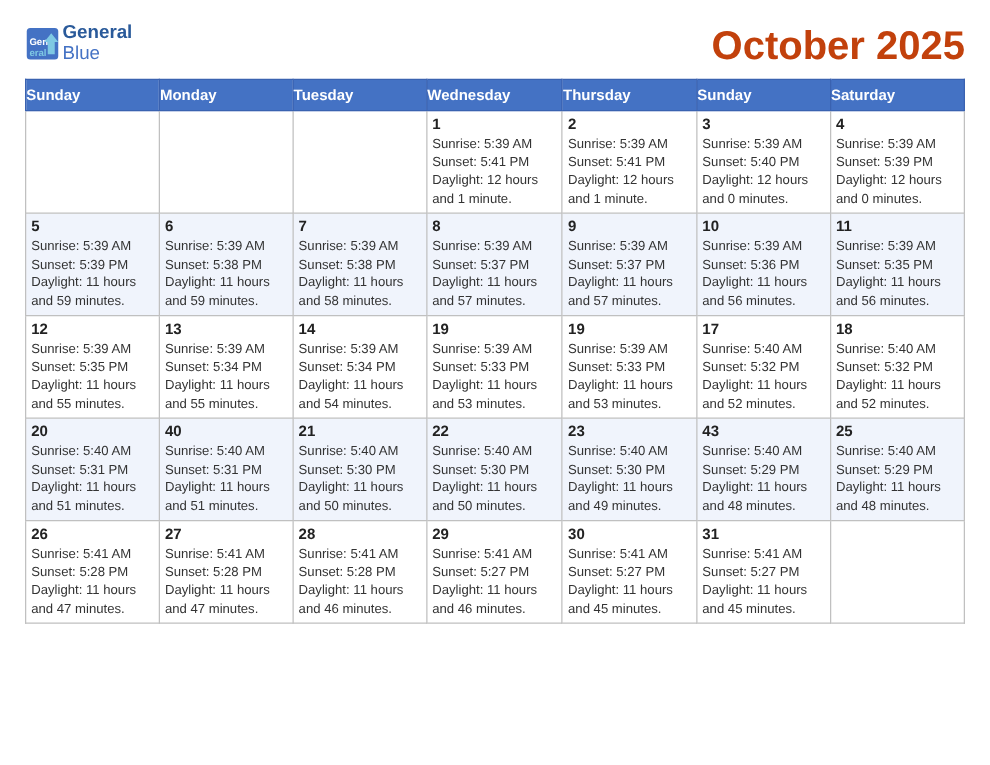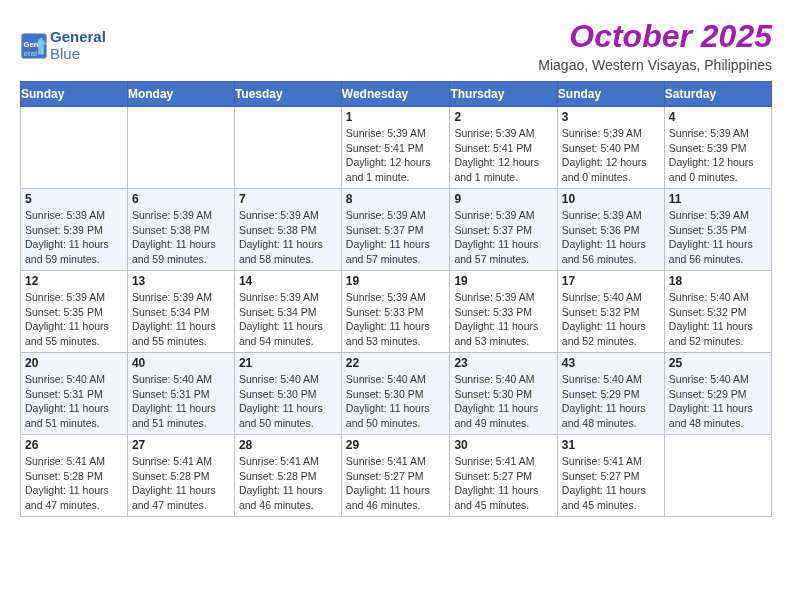--- a/index.html
+++ b/index.html
@@ -10,41 +10,40 @@
       height: 612px;
       overflow: hidden;
     }
     .container {
       width: 792px;
       padding: 18px 20px 10px 20px;
     }
     .header-row {
       display: flex;
       justify-content: space-between;
-      align-items: center;
+      align-items: flex-start;
       margin-bottom: 4px;
     }
     .logo {
       display: flex;
       align-items: center;
       gap: 0px;
     }
     .logo-icon {
       width: 28px;
       height: 28px;
       margin-right: 2px;
     }
     .title-block {
       text-align: right;
     }
     .month-title {
       font-size: 32px;
       font-weight: bold;
-      color: #a21caf;
-      font-style: italic;
+      color: #c2410c;
     }
     .location-title {
       font-size: 14px;
       color: #444;
       margin-top: 2px;
     }
     .calendar {
       width: 100%;
       border-collapse: collapse;
       margin-top: 8px;
@@ -101,21 +100,20 @@
         <text x="5" y="34" font-size="11" font-weight="bold" fill="#7ec8e3" font-family="Arial">eral</text>
         <polygon points="30,8 38,18 34,18 34,32 26,32 26,18 22,18" fill="#7ec8e3"></polygon>
       </svg>
       <div>
         <div style="font-size:15px;font-weight:bold;color:#2a5a9a;line-height:1.1;">General</div>
         <div style="font-size:15px;font-weight:normal;color:#4472c4;line-height:1.1;">Blue</div>
       </div>
     </div>
     <div class="title-block">
       <div class="month-title">October 2025</div>
-      <div class="location-title">Miagao, Western Visayas, Philippines</div>
     </div>
   </div>
 
   <table class="calendar">
     <thead>
       <tr>
       <th>Sunday</th>
           <th>Monday</th>
           <th>Tuesday</th>
           <th>Wednesday</th>

